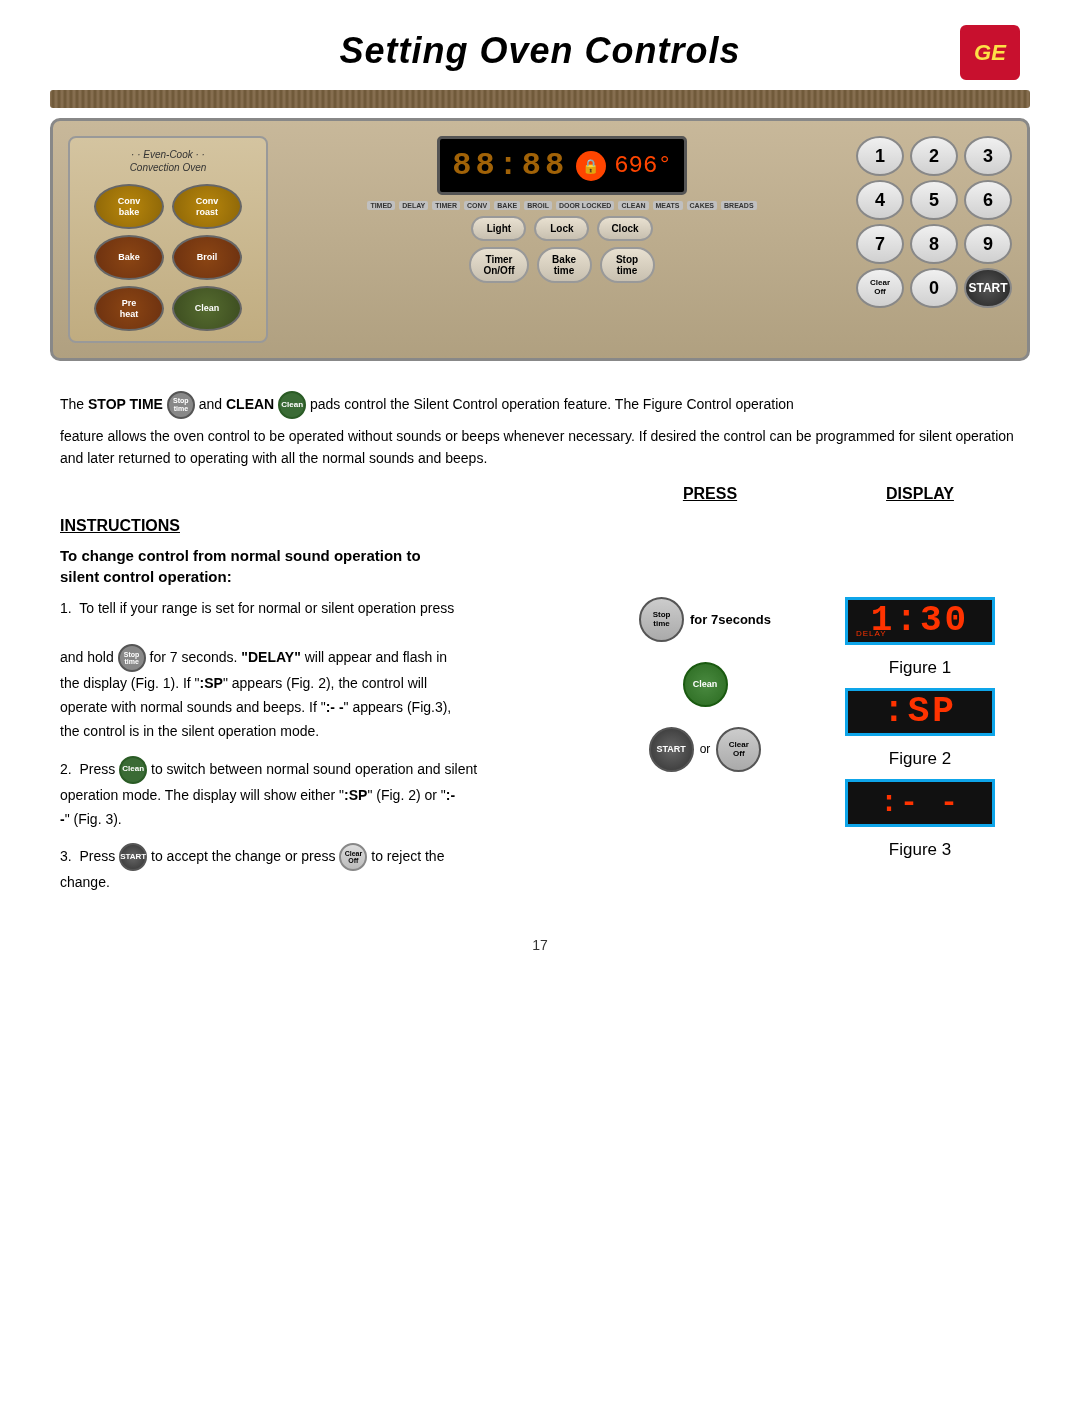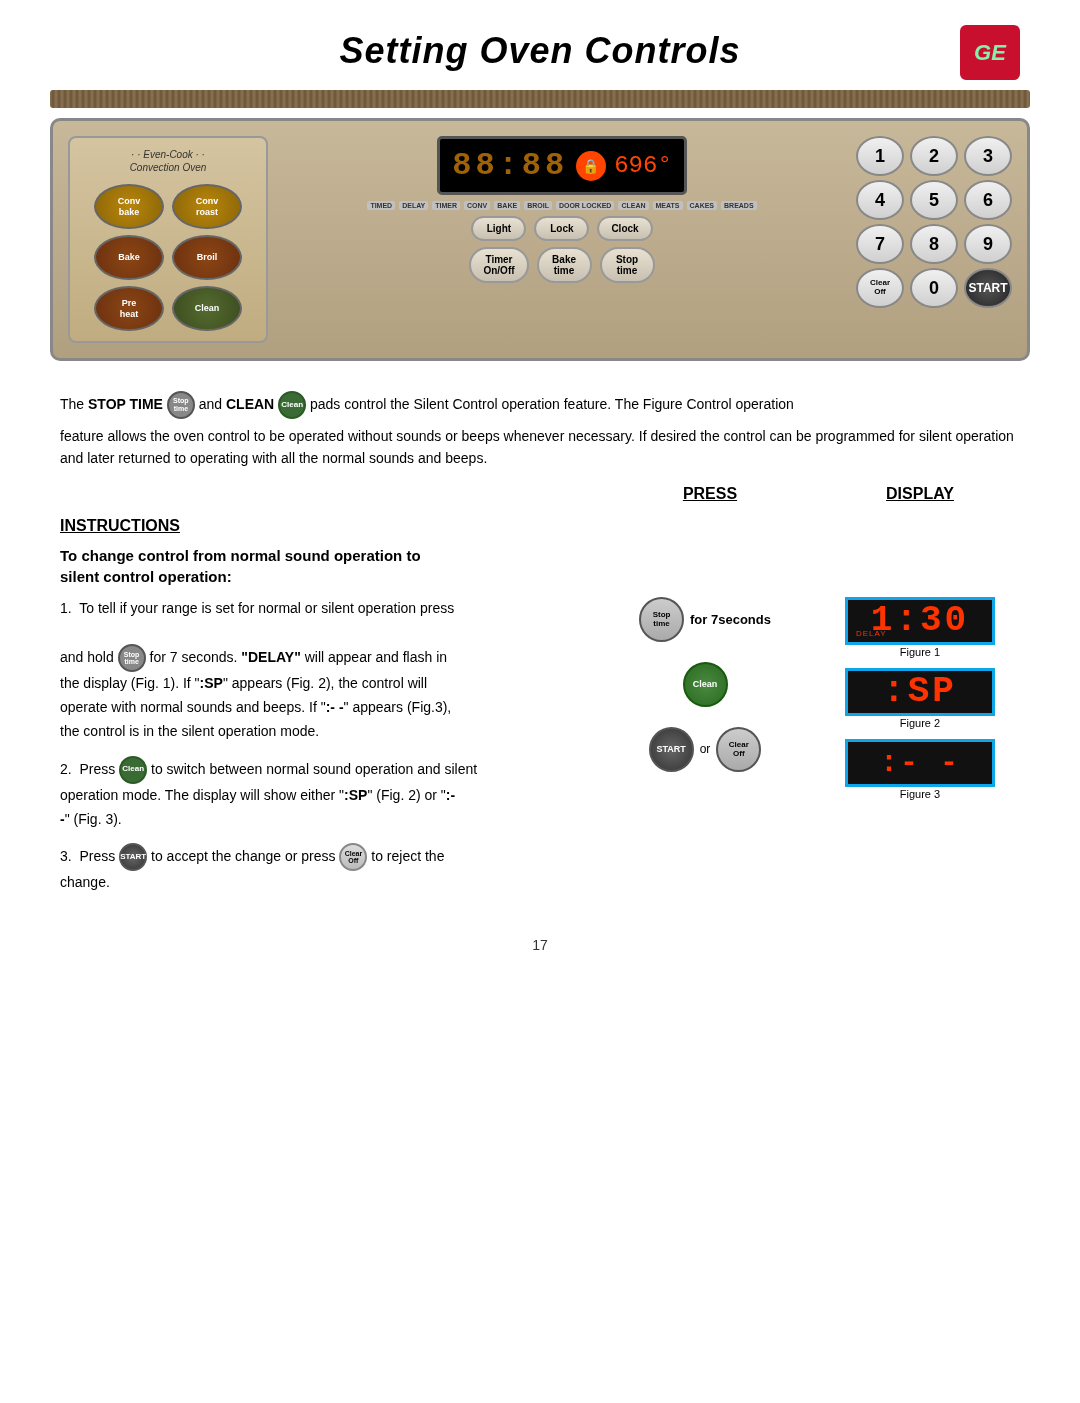--- a/index.html
+++ b/index.html
@@ -33,21 +33,21 @@
       top: 25px;
       width: 60px;
       height: 55px;
       background: #c8102e;
       border-radius: 6px;
       display: flex;
       align-items: center;
       justify-content: center;
     }
     .logo-text {
-      color: #86efac;
+      color: #fde047;
       font-size: 22px;
       font-weight: bold;
       font-style: italic;
     }
 
     
     .deco-band {
       height: 18px;
       background: repeating-linear-gradient(90deg, #8B7355 0px, #6B5535 3px, #8B7355 6px);
       margin: 8px 50px;
@@ -340,23 +340,23 @@
     }
     .fig-label {
       position: absolute;
       bottom: 4px;
       left: 8px;
       font-size: 8px;
       color: #ff3300;
       letter-spacing: 1px;
     }
     .fig-caption {
-      font-size: 11px;
-      text-align: center;
-      margin-top: 1px;
+      font-size: 17px;
+      text-align: center;
+      margin-top: 13px;
     }
 
     
     .press-item {
       display: flex;
       align-items: center;
       gap: 6px;
       font-size: 13px;
       font-weight: bold;
     }

